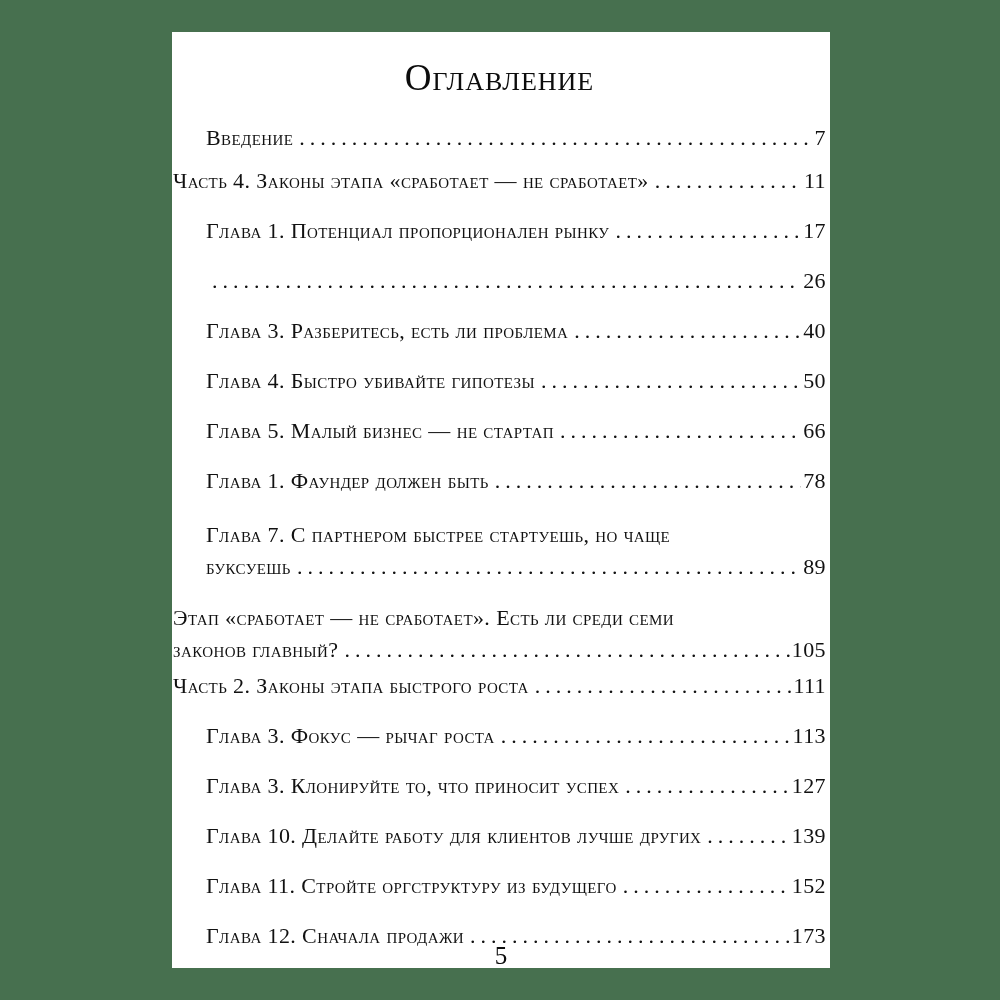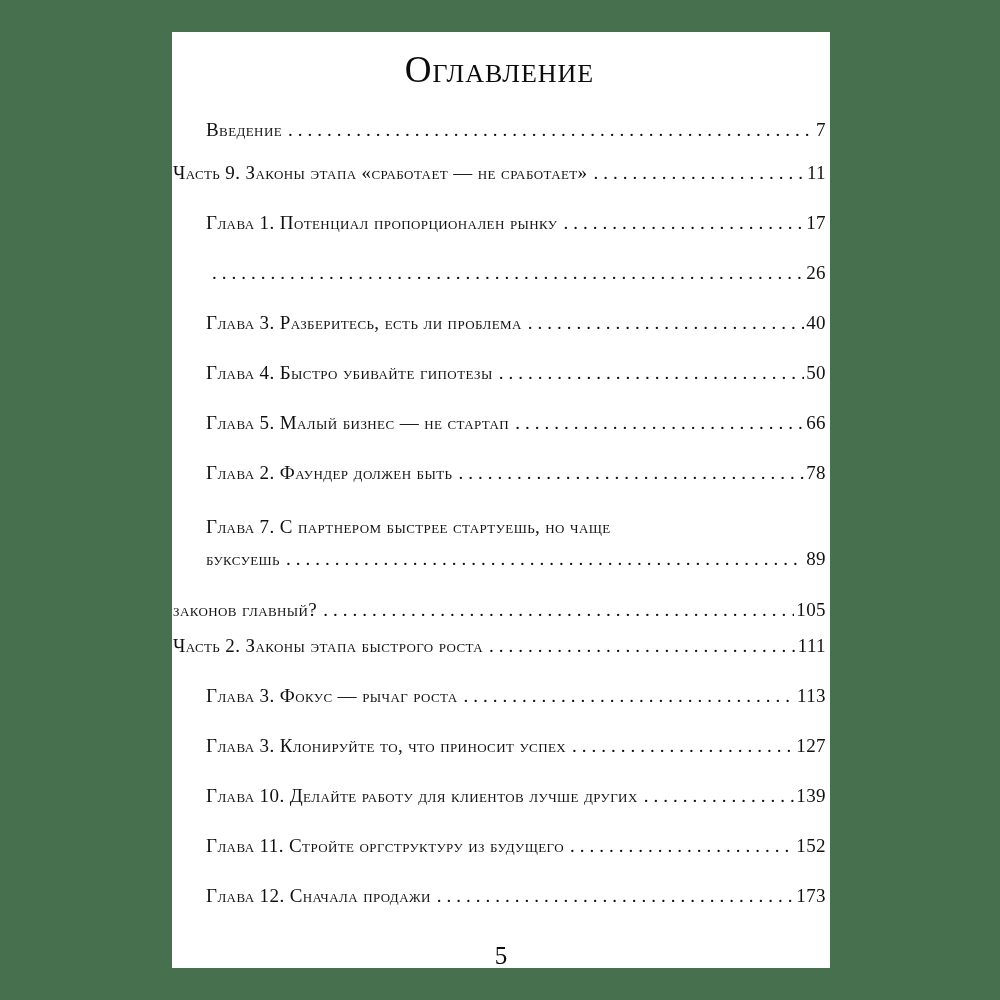--- a/index.html
+++ b/index.html
@@ -20,32 +20,32 @@
     left: 172px;
     top: 32px;
     width: 658px;
     height: 936px;
     background: #ffffff;
     box-sizing: border-box;
     padding: 0 4px 0 1px;
   }
   .title {
     margin: 0;
-    padding-top: 16px;
+    padding-top: 24px;
     text-align: center;
     font-size: 37px;
     line-height: 44px;
     font-weight: normal;
     font-variant: small-caps;
     letter-spacing: 1px;
     color: #0c0c0c;
   }
   .toc {
     margin-top: 26px;
-    font-size: 19px;
+    font-size: 22px;
     font-variant: small-caps;
     letter-spacing: 0.4px;
   }
   .row {
     display: flex;
     align-items: baseline;
     line-height: 24px;
     margin-bottom: 26px;
   }
   .row.first {
@@ -106,21 +106,21 @@
 
   <div class="toc">
 
     <div class="row indent first">
       <span class="t">Введение</span>
       <span class="leader"></span>
       <span class="pg">7</span>
     </div>
 
     <div class="row">
-      <span class="t">Часть 9. Законы этапа «сработает — не сработает»</span>
+      <span class="t">Часть 4. Законы этапа «сработает — не сработает»</span>
       <span class="leader"></span>
       <span class="pg">11</span>
     </div>
 
     <div class="row indent">
       <span class="t">Глава 1. Потенциал пропорционален рынку</span>
       <span class="leader"></span>
       <span class="pg">17</span>
     </div>
 
@@ -141,35 +141,36 @@
       <span class="pg">50</span>
     </div>
 
     <div class="row indent">
       <span class="t">Глава 5. Малый бизнес — не стартап</span>
       <span class="leader"></span>
       <span class="pg">66</span>
     </div>
 
     <div class="row indent">
-      <span class="t">Глава 2. Фаундер должен быть</span>
+      <span class="t">Глава 1. Фаундер должен быть</span>
       <span class="leader"></span>
       <span class="pg">78</span>
     </div>
 
     <div class="row2 indent">
       <div class="line1">Глава 7. С партнером быстрее стартуешь, но чаще</div>
       <div class="line2">
         <span class="t">буксуешь</span>
         <span class="leader"></span>
         <span class="pg">89</span>
       </div>
     </div>
 
     <div class="row2 gap-after">
+      <div class="line1">Этап «сработает — не сработает». Есть ли среди семи</div>
       <div class="line2">
         <span class="t">законов главный?</span>
         <span class="leader"></span>
         <span class="pg">105</span>
       </div>
     </div>
 
     <div class="row">
       <span class="t">Часть 2. Законы этапа быстрого роста</span>
       <span class="leader"></span>

